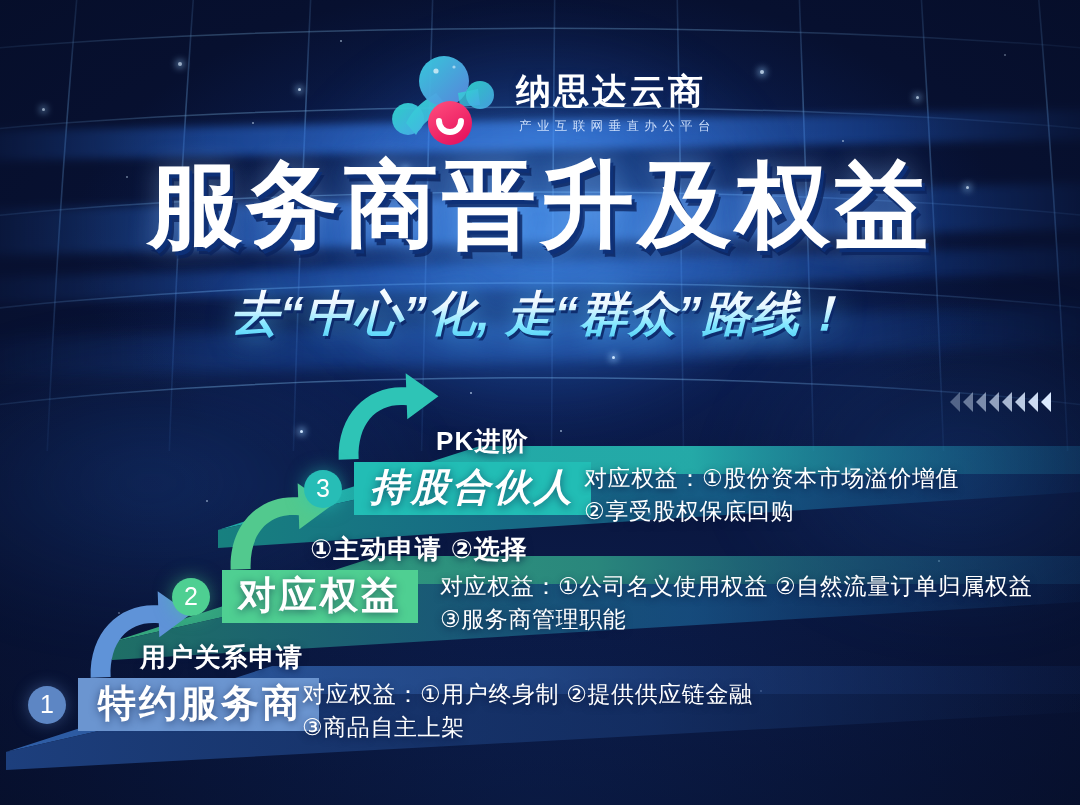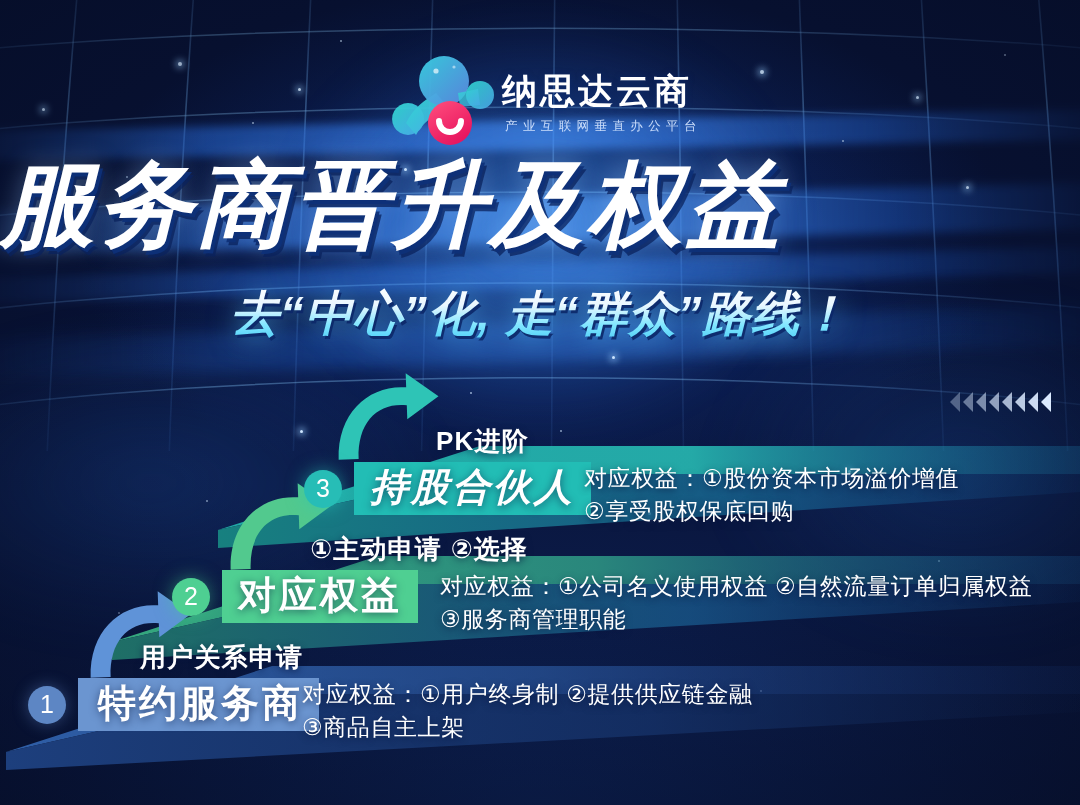--- a/index.html
+++ b/index.html
@@ -32,30 +32,30 @@
   .glow-left{position:absolute;left:-14%;top:40%;width:56%;height:40%;border-radius:50%;
     background:radial-gradient(ellipse at center, rgba(40,110,215,.22) 0%, rgba(18,60,150,0) 70%);filter:blur(22px);}
   .glow-right{position:absolute;right:-12%;top:36%;width:46%;height:44%;border-radius:50%;
     background:radial-gradient(ellipse at center, rgba(44,120,225,.2) 0%, rgba(16,56,148,0) 70%);filter:blur(24px);}
   .vignette{position:absolute;inset:0;background:radial-gradient(ellipse 78% 70% at 50% 45%, rgba(0,0,0,0) 40%, rgba(4,10,30,.55) 100%);}
 
   .star{position:absolute;border-radius:50%;background:#cfe6ff;}
   .star.big{box-shadow:0 0 7px 2px rgba(150,205,255,.85);}
 
   
-  .logo-block{position:absolute;left:392px;top:46px;width:330px;height:110px;display:flex;align-items:center;}
+  .logo-block{position:absolute;left:392px;top:46px;width:330px;height:110px;display:flex;align-items:center;gap:14px;}
   .logo-mark{width:110px;height:104px;flex:0 0 110px;position:relative;}
   .brand-text{display:flex;flex-direction:column;justify-content:center;padding-top:4px;}
   .brand-name{font-size:35px;font-weight:bold;color:#ffffff;letter-spacing:3px;line-height:1.12;
     text-shadow:0 1px 6px rgba(10,40,110,.75);}
   .brand-tag{font-size:12.5px;color:#d6e6ff;letter-spacing:5.4px;margin-top:7px;padding-left:3px;opacity:.92;}
 
   
-  .title-main{position:absolute;left:0;right:0;top:158px;
-    font-size:94px;font-weight:bold;font-style:italic;color:#ffffff;letter-spacing:4px;
+  .title-main{position:absolute;left:0;right:0;top:158px;text-align:center;
+    font-size:94px;font-weight:bold;color:#ffffff;letter-spacing:4px;
     line-height:1;
     text-shadow:
       3px 4px 0 rgba(14,48,120,.95),
       5px 7px 0 rgba(10,34,92,.75),
       0 0 26px rgba(150,200,255,.45);
   }
   .title-sub{position:absolute;left:0;right:0;top:282px;text-align:center;
     font-size:48px;font-weight:bold;font-style:italic;letter-spacing:1px;
     background:linear-gradient(180deg,#ffffff 0%,#eaf7ff 36%,#7fe6ff 68%,#3fc6f5 100%);
     -webkit-background-clip:text;background-clip:text;color:transparent;

